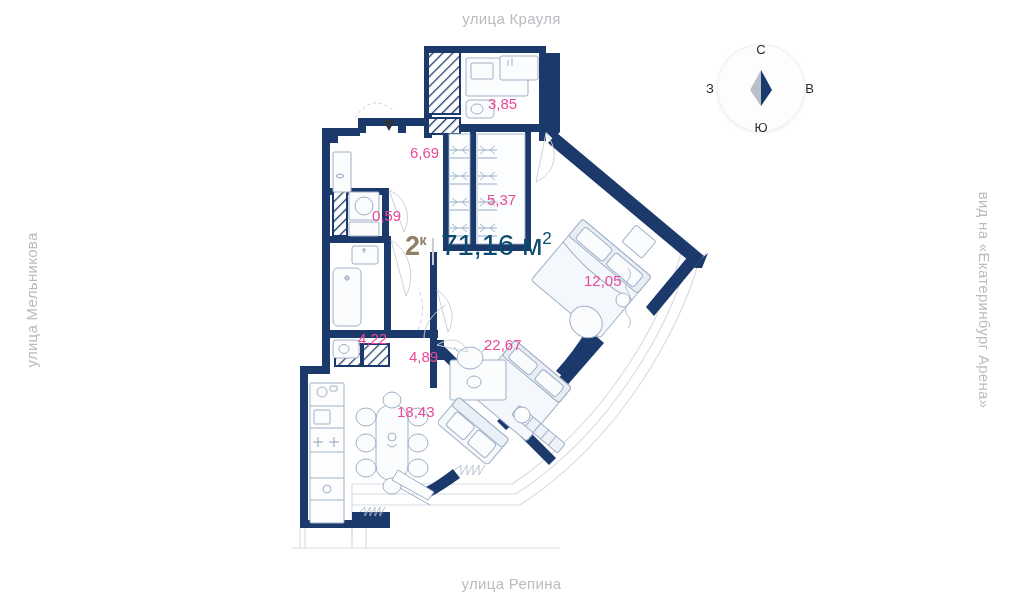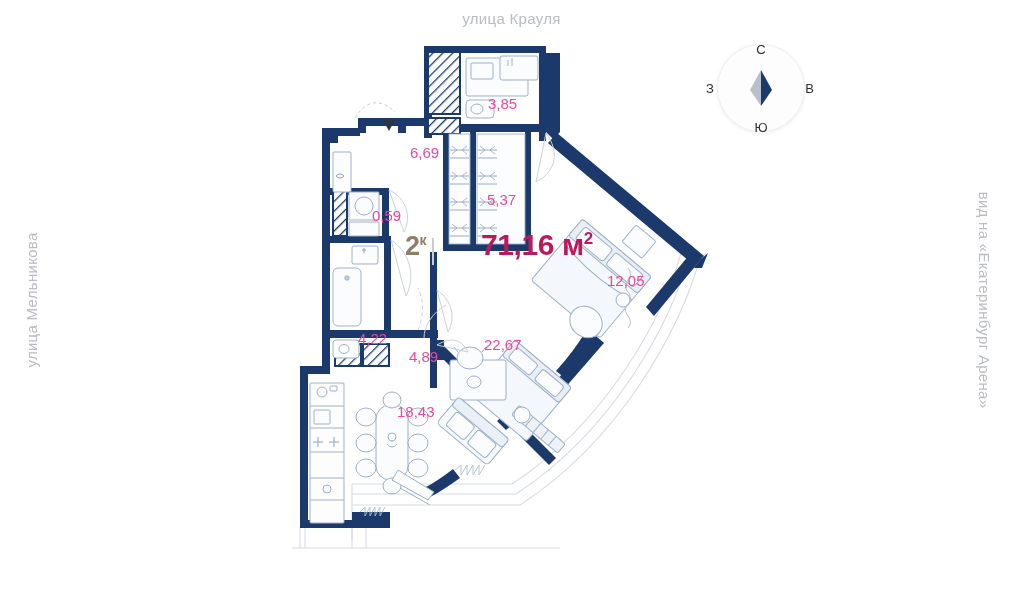--- a/index.html
+++ b/index.html
@@ -49,36 +49,37 @@
   }
   #area-title .rooms{
     font-size:27px;font-weight:700;color:#8f7f66;letter-spacing:-.5px;
   }
   #area-title .rooms sup{font-size:14px;font-weight:700;}
   #area-title .divider{
     display:inline-block;width:2px;height:27px;background:#c9ccd1;
     margin:0 7px 0 6px;position:relative;top:3px;
   }
   #area-title .val{
-    font-size:30px;font-weight:700;color:#be185d;letter-spacing:-.4px;margin-left:40px;
+    font-size:30px;font-weight:400;color:#0c4a6e;letter-spacing:-.4px;
   }
   #area-title .val sup{font-size:17px;}
 
   
   .area-num{
     position:absolute;font-size:15px;color:#ec4899;font-weight:400;
     white-space:nowrap;user-select:none;
   }
 </style>
 </head>
 <body>
 
 <div class="stage">
 
   <div class="street" id="street-top">улица Крауля</div>
+  <div class="street" id="street-bottom">улица Репина</div>
   <div class="street" id="street-left">улица Мельникова</div>
   <div class="street" id="street-right">вид на «Екатеринбург Арена»</div>
 
   <div id="compass">
     <div class="disc"></div>
     <span class="lbl n">С</span>
     <span class="lbl s">Ю</span>
     <span class="lbl w">З</span>
     <span class="lbl e">В</span>
     <svg width="30" height="40" viewBox="0 0 30 40">
@@ -403,19 +404,19 @@
     <span class="divider"></span>
     <span class="val"><span>71,16</span>&nbsp;<span>м</span><sup>2</sup></span>
   </div>
 
   <div id="room-labels">
       <div class="area-num" style="left: 488px; top: 95px;">3,85</div>
       <div class="area-num" style="left: 374px; top: 144px; margin-left: 36px;">6,69</div>
       <div class="area-num" style="left: 487px; top: 191px;">5,37</div>
       <div class="area-num" style="left: 372px; top: 207px;">0,59</div>
       <div class="area-num" style="left: 358px; top: 310px; margin-top: 20px;">4,22</div>
-      <div class="area-num" style="left: 607px; top: 272px;">12,05</div>
+      <div class="area-num" style="left: 584px; top: 272px;">12,05</div>
       <div class="area-num" style="left: 484px; top: 336px;">22,67</div>
       <div class="area-num" style="left: 409px; top: 348px; text-align: right;">4,89</div>
       <div class="area-num" style="left: 397px; top: 403px;">18,43</div>
     </div>
 
 </div>
 
 </body></html>

